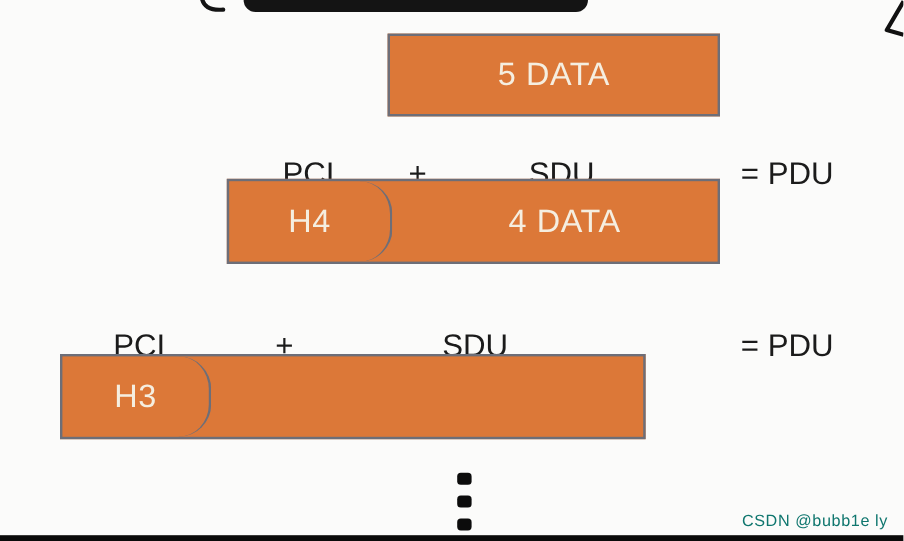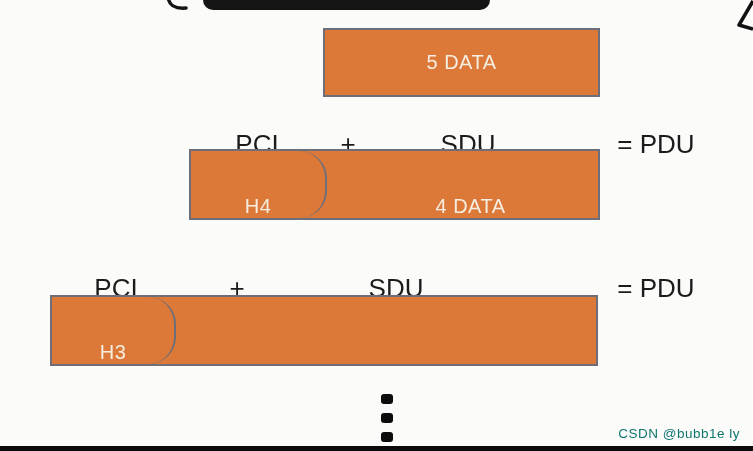--- a/index.html
+++ b/index.html
@@ -30,35 +30,35 @@
   }
 
   
   .pdu-box {
     position: absolute;
     background: #dc7838;
     border: 2px solid #6d6e78;
     box-sizing: border-box;
     display: flex;
     color: #f5eee0;
-    font-size: 20px;
+    font-size: 27px;
     letter-spacing: 0.5px;
   }
   .pdu-box .cell {
-    display: flex; align-items: flex-end; justify-content: center;
+    display: flex; align-items: center; justify-content: center;
     box-sizing: border-box;
     height: 100%;
     border-radius: 27px;
   }
   .pdu-box .cell.header { border-right: 2px solid #6d6e78; }
   .pdu-box .cell.data { flex: 1; padding-left: 16px; }
 
   #box5 { left: 323px; top: 28px;  width: 277px; height: 69px; align-items: center; justify-content: center; }
   #box4 { left: 189px; top: 149px; width: 411px; height: 71px; }
-  #box3 { left: 50px;  top: 295px; width: 548px; height: 71px; }
+  #box3 { left: 50px;  top: 295px; width: 488px; height: 71px; }
   #box4 .header { width: 136px; }
   #box3 .header { width: 124px; }
 
   
   .eq-label {
     position: absolute;
     width: 120px;
     text-align: center;
     font-size: 26px;
     color: #1b1b1b;

